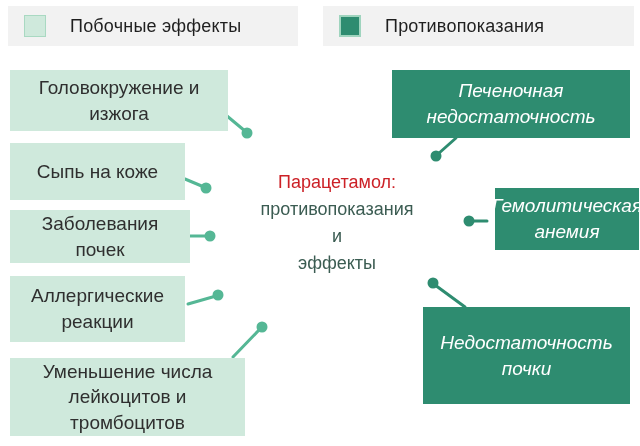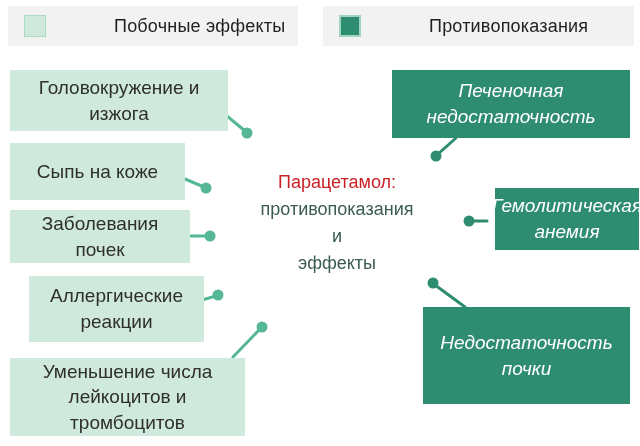--- a/index.html
+++ b/index.html
@@ -6,21 +6,21 @@
   html,body { background:#fff; }
   body {
     font-family: "Liberation Sans", "DejaVu Sans", sans-serif;
     width: 640px; height: 446px; position: relative; overflow: hidden;
   }
   .stage { position:absolute; inset:0; width:640px; height:446px; }
 
   
   .legend-bar {
     position:absolute; top:6px; height:40px; background:var(--legend-bg,#f2f2f2);
-    display:flex; align-items:center;gap:44px;
+    display:flex; align-items:center;
   }
   .legend-bar.left { left:8px; width:290px; }
   .legend-bar.right { left:323px; width:311px; }
   .legend-chip {
     width:22px; height:22px; margin-left:16px; flex:0 0 auto;
   }
   .legend-chip.light { background:var(--light-green,#cfe9dc); border:1px solid #a9d9c2; }
   .legend-chip.dark  { background:var(--dark-green,#2e8c70); border:2px solid #9fd4be; }
   .legend-label {
     margin-left:24px; font-size:18px; color:var(--legend-text,#1f1f1f); letter-spacing:.2px;
@@ -30,21 +30,21 @@
   .box {
     position:absolute; display:flex; align-items:center; justify-content:center;
     text-align:center; font-size:19px; line-height:1.35;
   }
   .box.light { background:var(--light-green,#cfe9dc); color:var(--box-text,#2f2f2f); }
   .box.dark  { background:var(--dark-green,#2e8c70); color:#ffffff;font-style:italic; }
 
   .se-1 { left:10px;  top:70px;  width:218px; height:61px; padding:0 28px; }
   .se-2 { left:10px;  top:143px; width:175px; height:57px; padding:0 10px; }
   .se-3 { left:10px;  top:210px; width:180px; height:53px; padding:0 16px; }
-  .se-4 { left:10px;  top:276px; width:175px; height:66px; padding:0 30px;margin-left:19px; }
+  .se-4 { left:10px;  top:276px; width:175px; height:66px; padding:0 30px; }
   .se-5 { left:10px;  top:358px; width:235px; height:78px; padding:0 10px; }
 
   .ci-1 { left:392px; top:70px;  width:238px; height:68px; padding:0 40px; }
   .ci-2 { left:486px; top:188px; width:144px; height:62px; padding:0 12px;margin-left:9px; }
   .ci-3 { left:423px; top:307px; width:207px; height:97px; padding:0 12px; }
 
   
   .center-title {
     position:absolute; left:228px; top:169px; width:218px;
     text-align:center; font-size:18px; line-height:27px;

